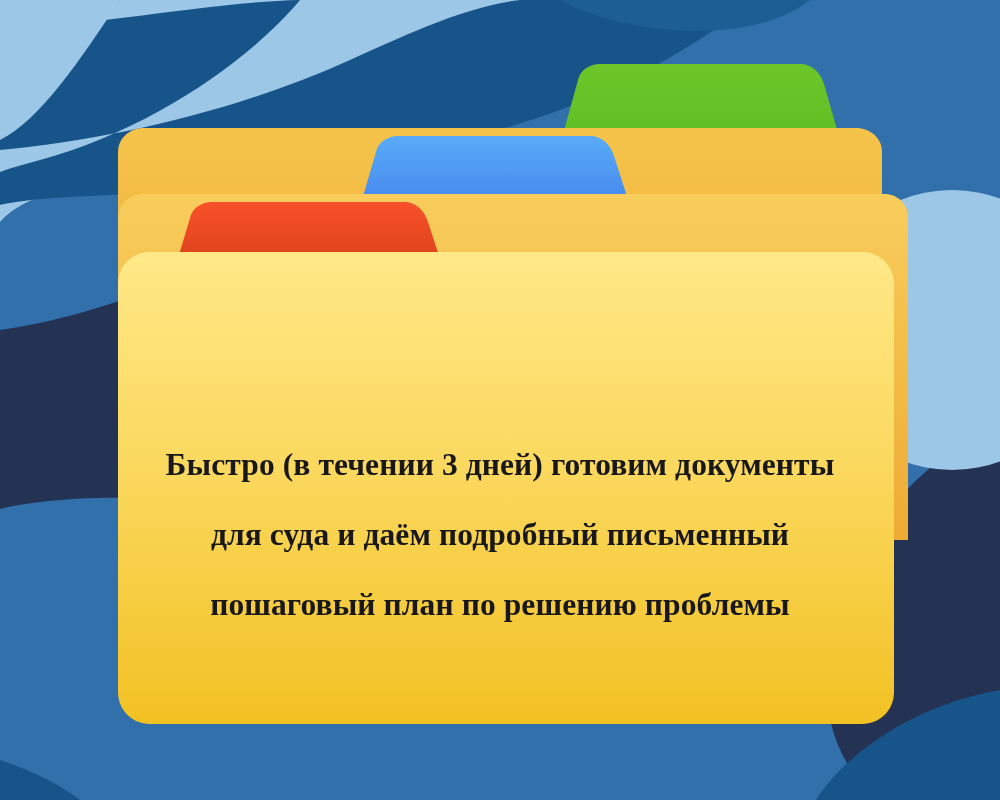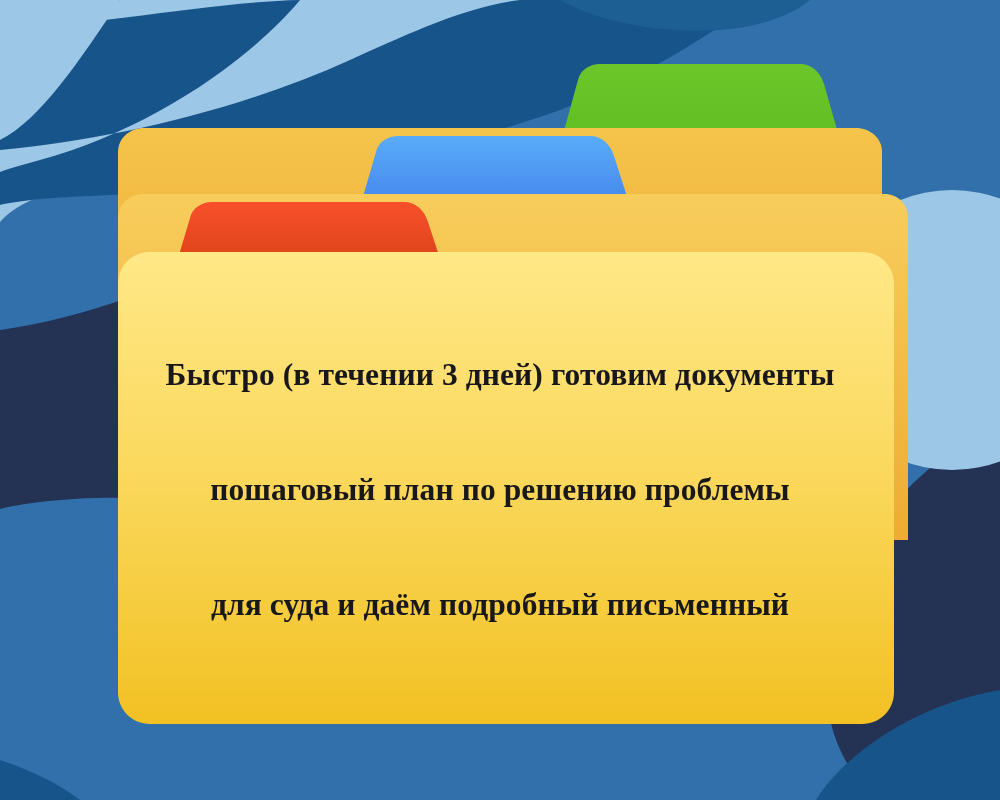--- a/index.html
+++ b/index.html
@@ -25,21 +25,21 @@
   }
   .headline-wrap {
     position: absolute;
     left: 118px;
     top: 340px;
     width: 764px;
     height: 300px;
     display: flex;
     flex-direction: column;
     align-items: center;
-    justify-content: space-between;
+    justify-content: flex-end;
     pointer-events: none;
   }
   .headline-line {
     width: 100%;
     text-align: center;
     color: #18181a;
     font-family: "Liberation Serif", "DejaVu Serif", serif;
     font-weight: bold;
     font-size: 31.5px;
     line-height: 70px;
@@ -132,17 +132,17 @@
       <path d="M190,218 C192,208 202,202 212,202 L404,202 C416,202 424,210 428,222
                L462,326 L158,326 Z" fill="url(#gradRed)"></path>
 
       <path d="M118,284 C118,266 132,252 150,252 L862,252 C880,252 894,266 894,284
                L894,692 C894,710 880,724 862,724 L150,724 C132,724 118,710 118,692 Z" fill="url(#gradFolderFront)"></path>
     </svg>
   </div>
 
   <div class="headline-wrap">
     <div class="headline-line">Быстро (в течении 3 дней) готовим документы</div>
+    <div class="headline-line">для суда и даём подробный письменный</div>
     <div class="headline-line">пошаговый план по решению проблемы</div>
-    <div class="headline-line">для суда и даём подробный письменный</div>
   </div>
 
 </div>
 
 </body></html>

